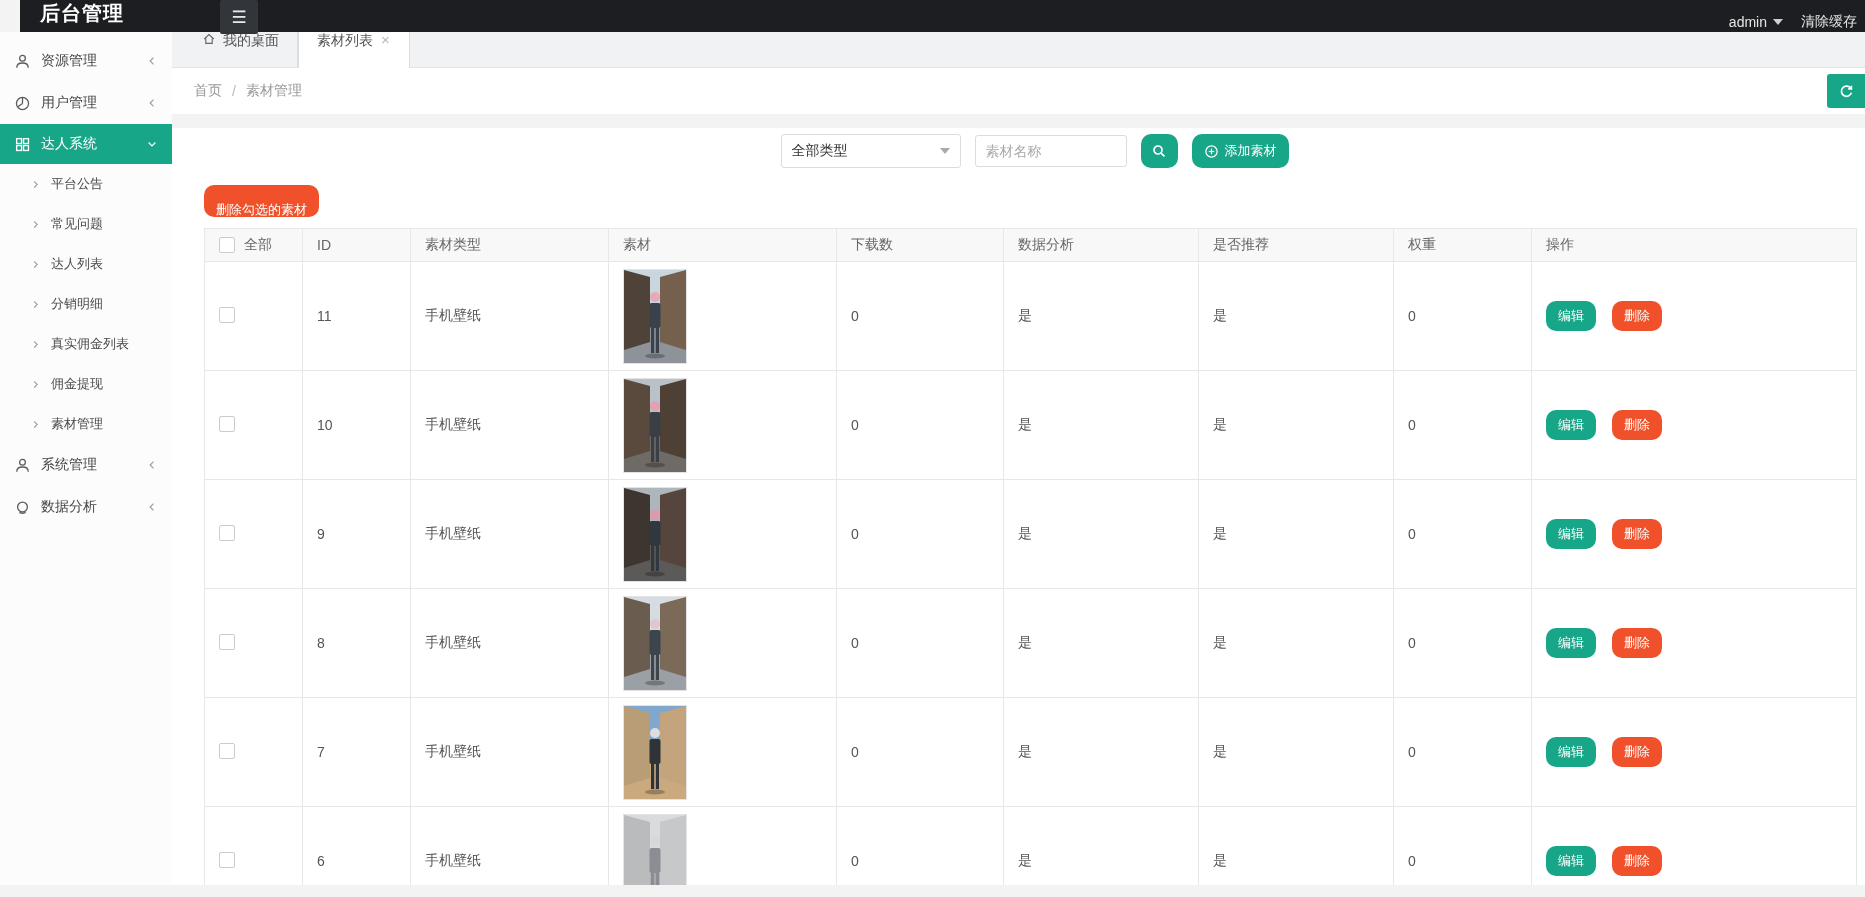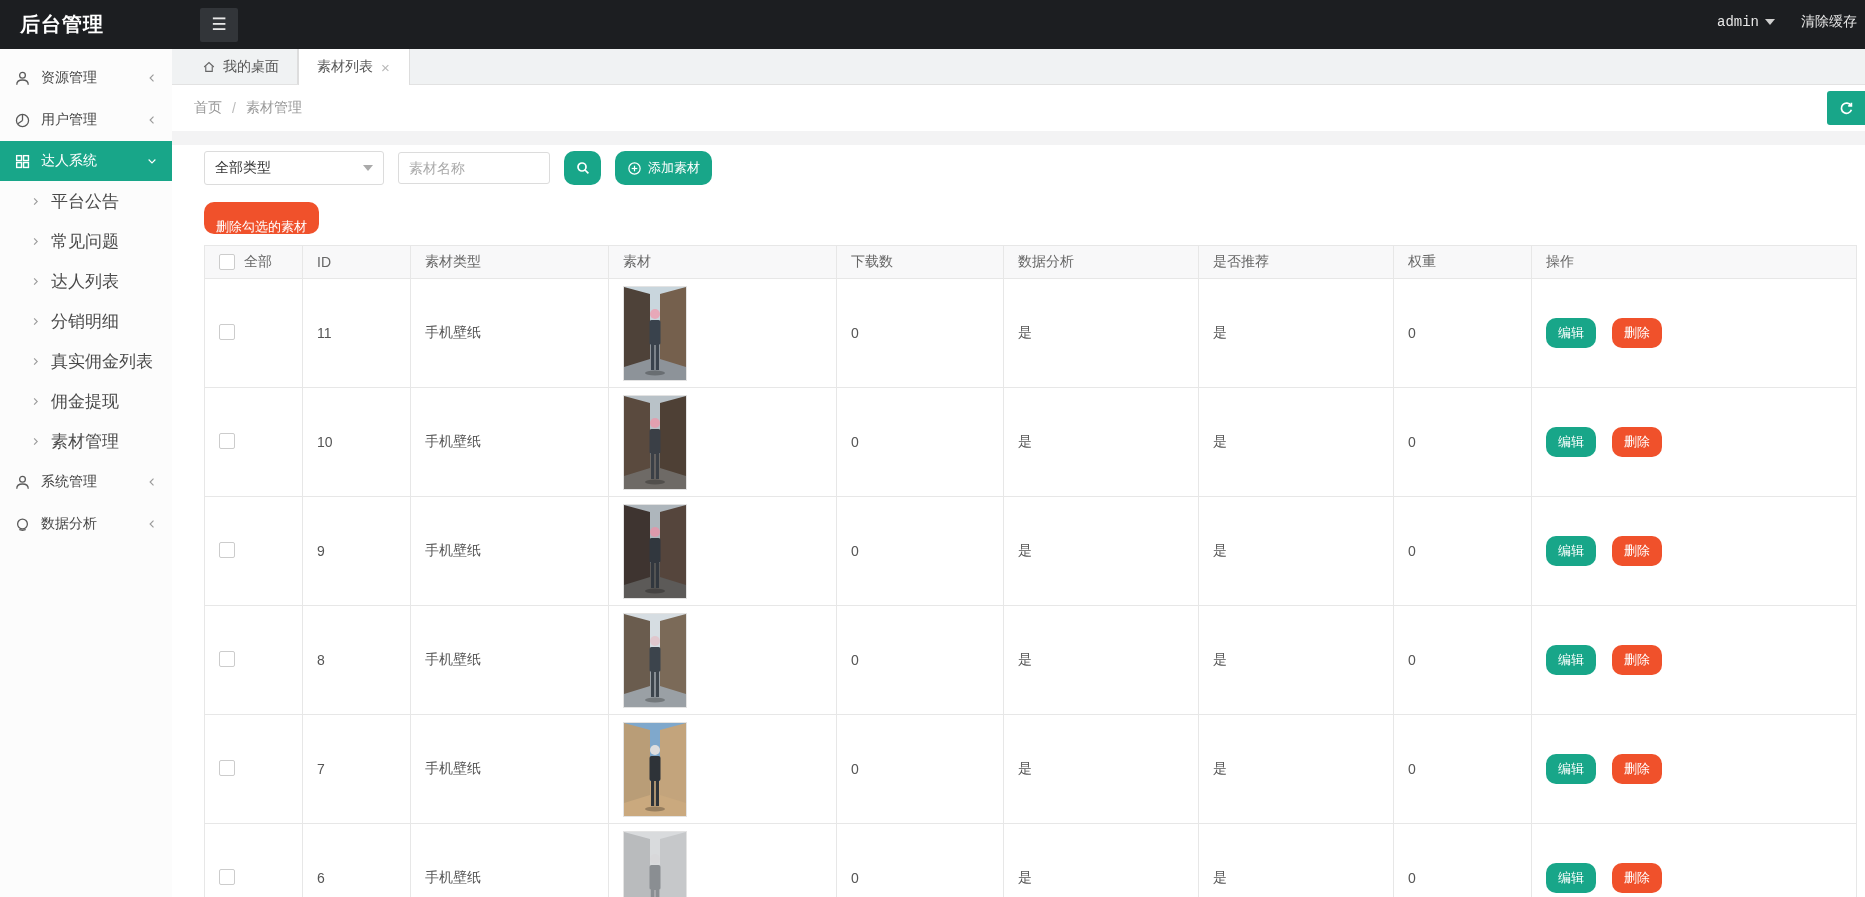--- a/index.html
+++ b/index.html
@@ -1,62 +1,62 @@
 <!DOCTYPE html>
 <html><head>
 <meta charset="utf-8">
 <style>
   * { margin:0; padding:0; box-sizing:border-box; }
   html,body { width:1865px; height:897px; overflow:hidden; background:#f3f3f4;
     font-family:"Liberation Sans","DejaVu Sans",sans-serif; }
 
   
-  .topbar { position:relative; height:49px; background:#1c1e21; display:flex; align-items:center; }
+  .topbar { position:relative; height:32px; background:#1c1e21; display:flex; align-items:flex-start;margin-left:20px; }
   .app-title { color:#fff; font-size:20px; font-weight:700; padding:0 20px; letter-spacing:1px; width:172px; }
   .hamburger { width:38px; height:34px; background:#323539; border:none; margin-left:28px;
     display:flex; align-items:center; justify-content:center; cursor:pointer; border-radius:2px; }
   .hamburger span { color:#e8e8e8; font-size:17px; line-height:1; }
-  .topbar-right { position:absolute; right:8px; top:0; height:44px; display:flex; align-items:center; gap:26px;font-family:Liberation Mono, monospace; }
+  .topbar-right { position:absolute; right:8px; top:0; height:44px; display:flex; align-items:center; gap:18px; }
   .user-menu { display:flex; align-items:center; gap:6px; color:#e6e6e6; font-size:14px; cursor:pointer; }
   .caret-down { width:0; height:0; border-left:5px solid transparent; border-right:5px solid transparent; border-top:6px solid #cfcfcf; }
   .clear-cache { color:#e6e6e6; font-size:14px; cursor:pointer; white-space:nowrap; }
 
   
   .layout { display:flex; height:853px; }
   .sidebar { width:172px; background:#fcfcfc; padding-top:8px; flex:none; }
   .main { flex:1; min-width:0; display:flex; flex-direction:column; }
 
   
   .side-item { height:42px; display:flex; align-items:center; padding:0 14px; color:#454545;
     font-size:14px; cursor:pointer; gap:10px; }
   .side-item svg { flex:none; }
   .side-item .lbl { flex:1; }
   .side-item.active { background:#18a689; color:#fff; height:40px; }
   .sub-item { height:40px; display:flex; align-items:center; padding-left:30px; gap:10px;
-    color:#4a4a4a; font-size:17px; cursor:pointer; }
+    color:#4a4a4a; font-size:13px; cursor:pointer; }
 
   
   .tabbar { height:36px; background:#f0f2f3; border-bottom:1px solid #e2e2e2; display:flex; padding-left:12px; }
-  .tab { display:flex; align-items:center; gap:7px; padding:0 18px; font-size:14px; color:#555; cursor:pointer;
+  .tab { display:flex; gap:7px; padding:0 18px; font-size:14px; color:#555; cursor:pointer;
     border-right:1px solid #ddd; }
   .tab.active { background:#fff; border-left:1px solid #ddd; margin-bottom:-1px; }
   .tab-close { color:#b9b9b9; font-size:15px; line-height:1; padding:0 1px; cursor:pointer; }
 
   
   .bc-bar { position:relative; height:46px; background:#fff; display:flex; align-items:center; padding-left:22px; }
   .bc-bar .crumb { color:#999; font-size:14px; }
   .bc-bar .sep { color:#bbb; font-size:14px; margin:0 10px; }
   .refresh-btn { position:absolute; right:0; top:6px; width:38px; height:34px; background:#18a689; border:none;
     border-radius:3px 0 0 3px; display:flex; align-items:center; justify-content:center; cursor:pointer; }
 
   .gray-band { height:14px; background:#f3f3f4; }
 
   
   .content { flex:1; background:#fff; padding:6px 0 0 32px; overflow:hidden; }
-  .filter-row { display:flex; align-items:center; gap:14px; height:34px; margin-bottom:17px; }
+  .filter-row { display:flex; align-items:center; gap:14px; height:34px; margin-bottom:17px;justify-content:center; }
   .select-box { width:180px; height:34px; border:1px solid #dcdcdc; border-radius:3px; background:#fff;
     display:flex; align-items:center; justify-content:space-between; padding:0 10px; font-size:14px; color:#333; cursor:pointer; }
   .select-caret { width:0; height:0; border-left:5px solid transparent; border-right:5px solid transparent; border-top:6px solid #aaa; }
   .text-input { width:152px; height:32px; border:1px solid #dcdcdc; border-radius:3px; padding:0 10px; font-size:14px; color:#a16207;
     font-family:inherit; }
   .text-input::placeholder { color:#a9a9a9; }
   .btn { border:none; border-radius:10px; color:#fff; cursor:pointer; font-family:inherit; }
   .btn-teal { background:#18a689; }
   .btn-orange { background:#f0512b; }
   .search-btn { width:37px; height:34px; display:flex; align-items:center; justify-content:center; }

